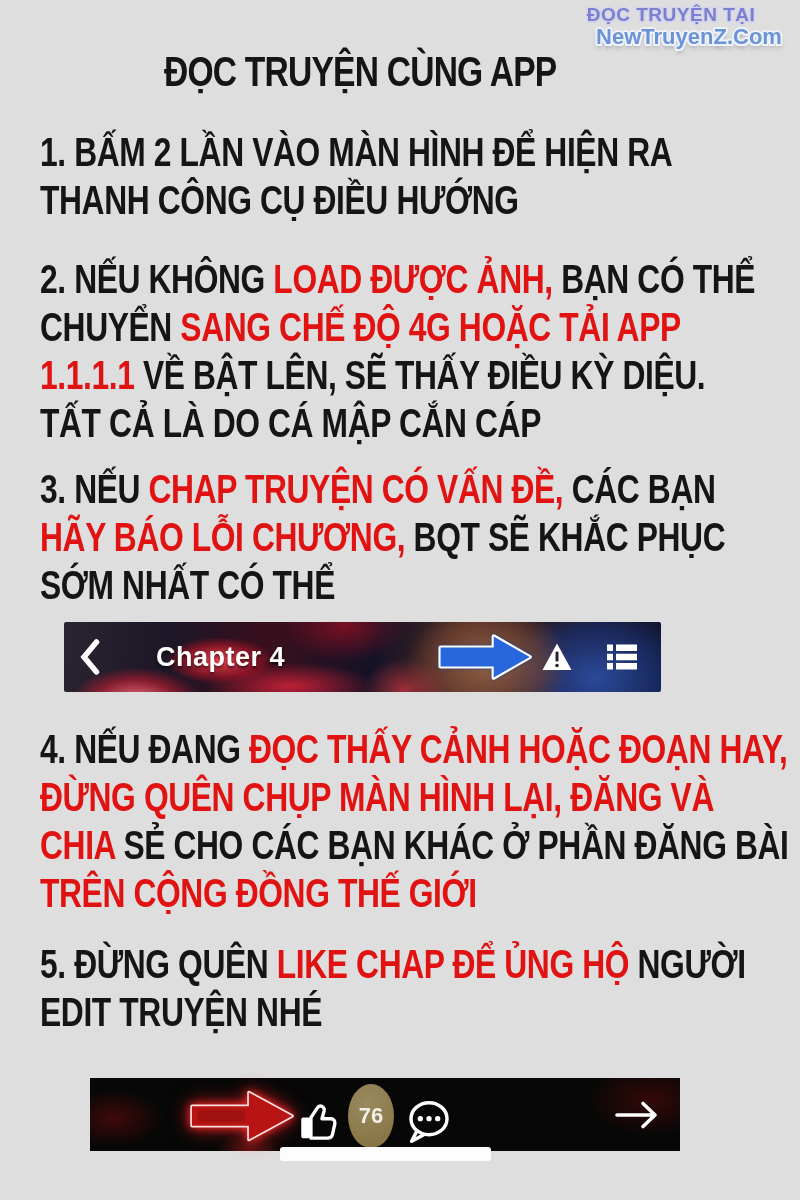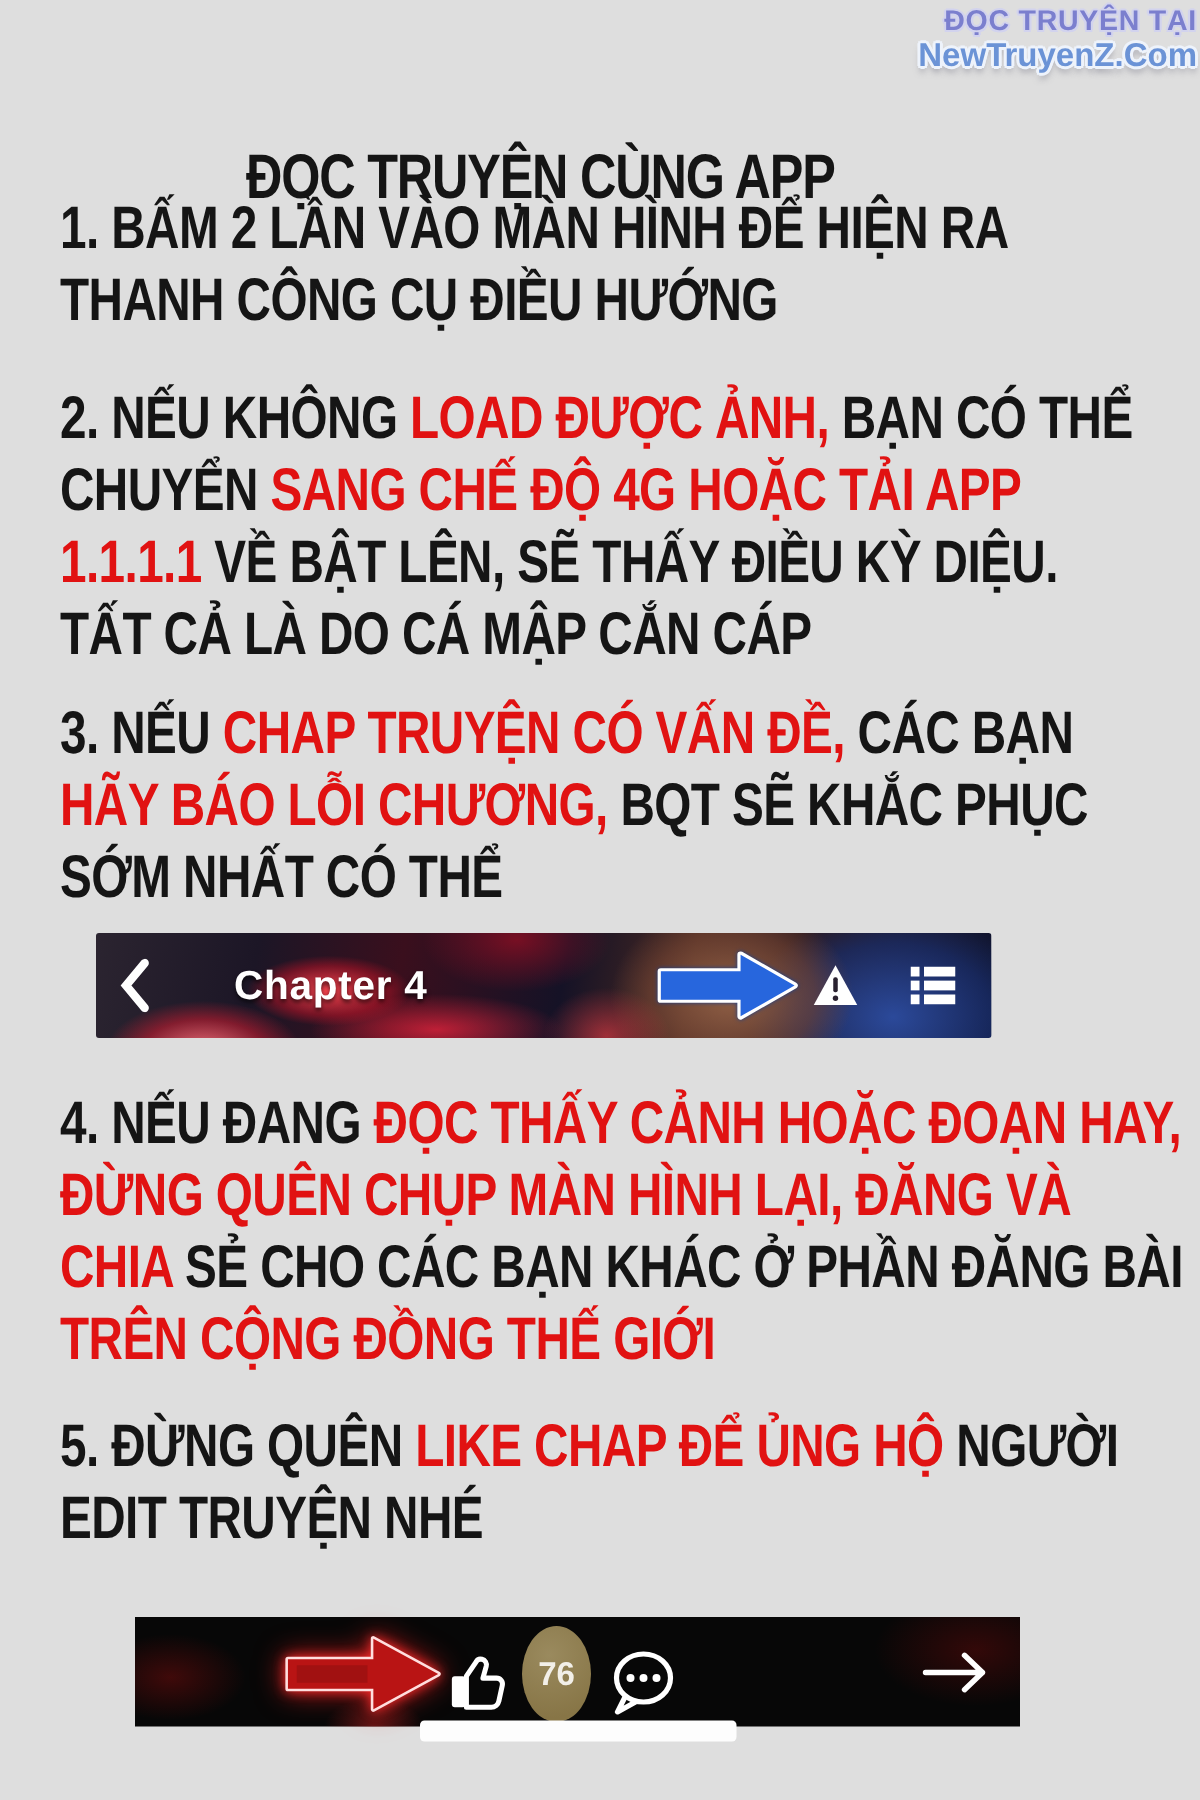--- a/index.html
+++ b/index.html
@@ -12,36 +12,36 @@
   *{margin:0;padding:0;box-sizing:border-box;}
   html,body{width:800px;height:1200px;}
   body{
     background:var(--bg);
     font-family:"Liberation Sans", sans-serif;
     overflow:hidden;
   }
   .page{position:relative;width:800px;height:1200px;background:var(--bg);}
 
   
-  .logo{position:absolute;top:5px;right:2px;width:254px;text-align:right;line-height:1.05;}
+  .logo{position:absolute;top:5px;right:2px;width:254px;text-align:center;line-height:1.05;}
   .logo .tagline{
     font-size:19px;font-weight:700;letter-spacing:.5px;color:#7b7fce;
     text-shadow:1.5px 0 #d2d3ee,-1.5px 0 #d2d3ee,0 1.5px #d2d3ee,0 -1.5px #d2d3ee,
                 1px 1px #d2d3ee,-1px -1px #d2d3ee,1px -1px #d2d3ee,-1px 1px #d2d3ee;
   }
   .logo .site{
     font-size:22px;font-weight:700;letter-spacing:0;color:#6b93d6;
     text-shadow:2px 0 #eef3fb,-2px 0 #eef3fb,0 2px #eef3fb,0 -2px #eef3fb,
                 1.5px 1.5px #eef3fb,-1.5px -1.5px #eef3fb,1.5px -1.5px #eef3fb,-1.5px 1.5px #eef3fb,
                 0 4px 4px rgba(110,110,125,.55);
     margin-left:36px;
   }
 
   
-  .title{position:absolute;top:48px;left:0;width:720px;text-align:center;margin-top:46px;}
+  .title{position:absolute;top:48px;left:0;width:720px;text-align:center;}
   .title span{
     display:inline-block;font-size:42px;font-weight:700;color:var(--ink);
     transform:scaleX(.8);letter-spacing:-1px;white-space:pre;
   }
   .txt{
     position:absolute;left:40px;width:940px;
     transform:scaleX(.795);transform-origin:0 0;
     font-size:40px;font-weight:700;letter-spacing:-.5px;
   }
   .ln{display:block;line-height:48px;white-space:nowrap;}

